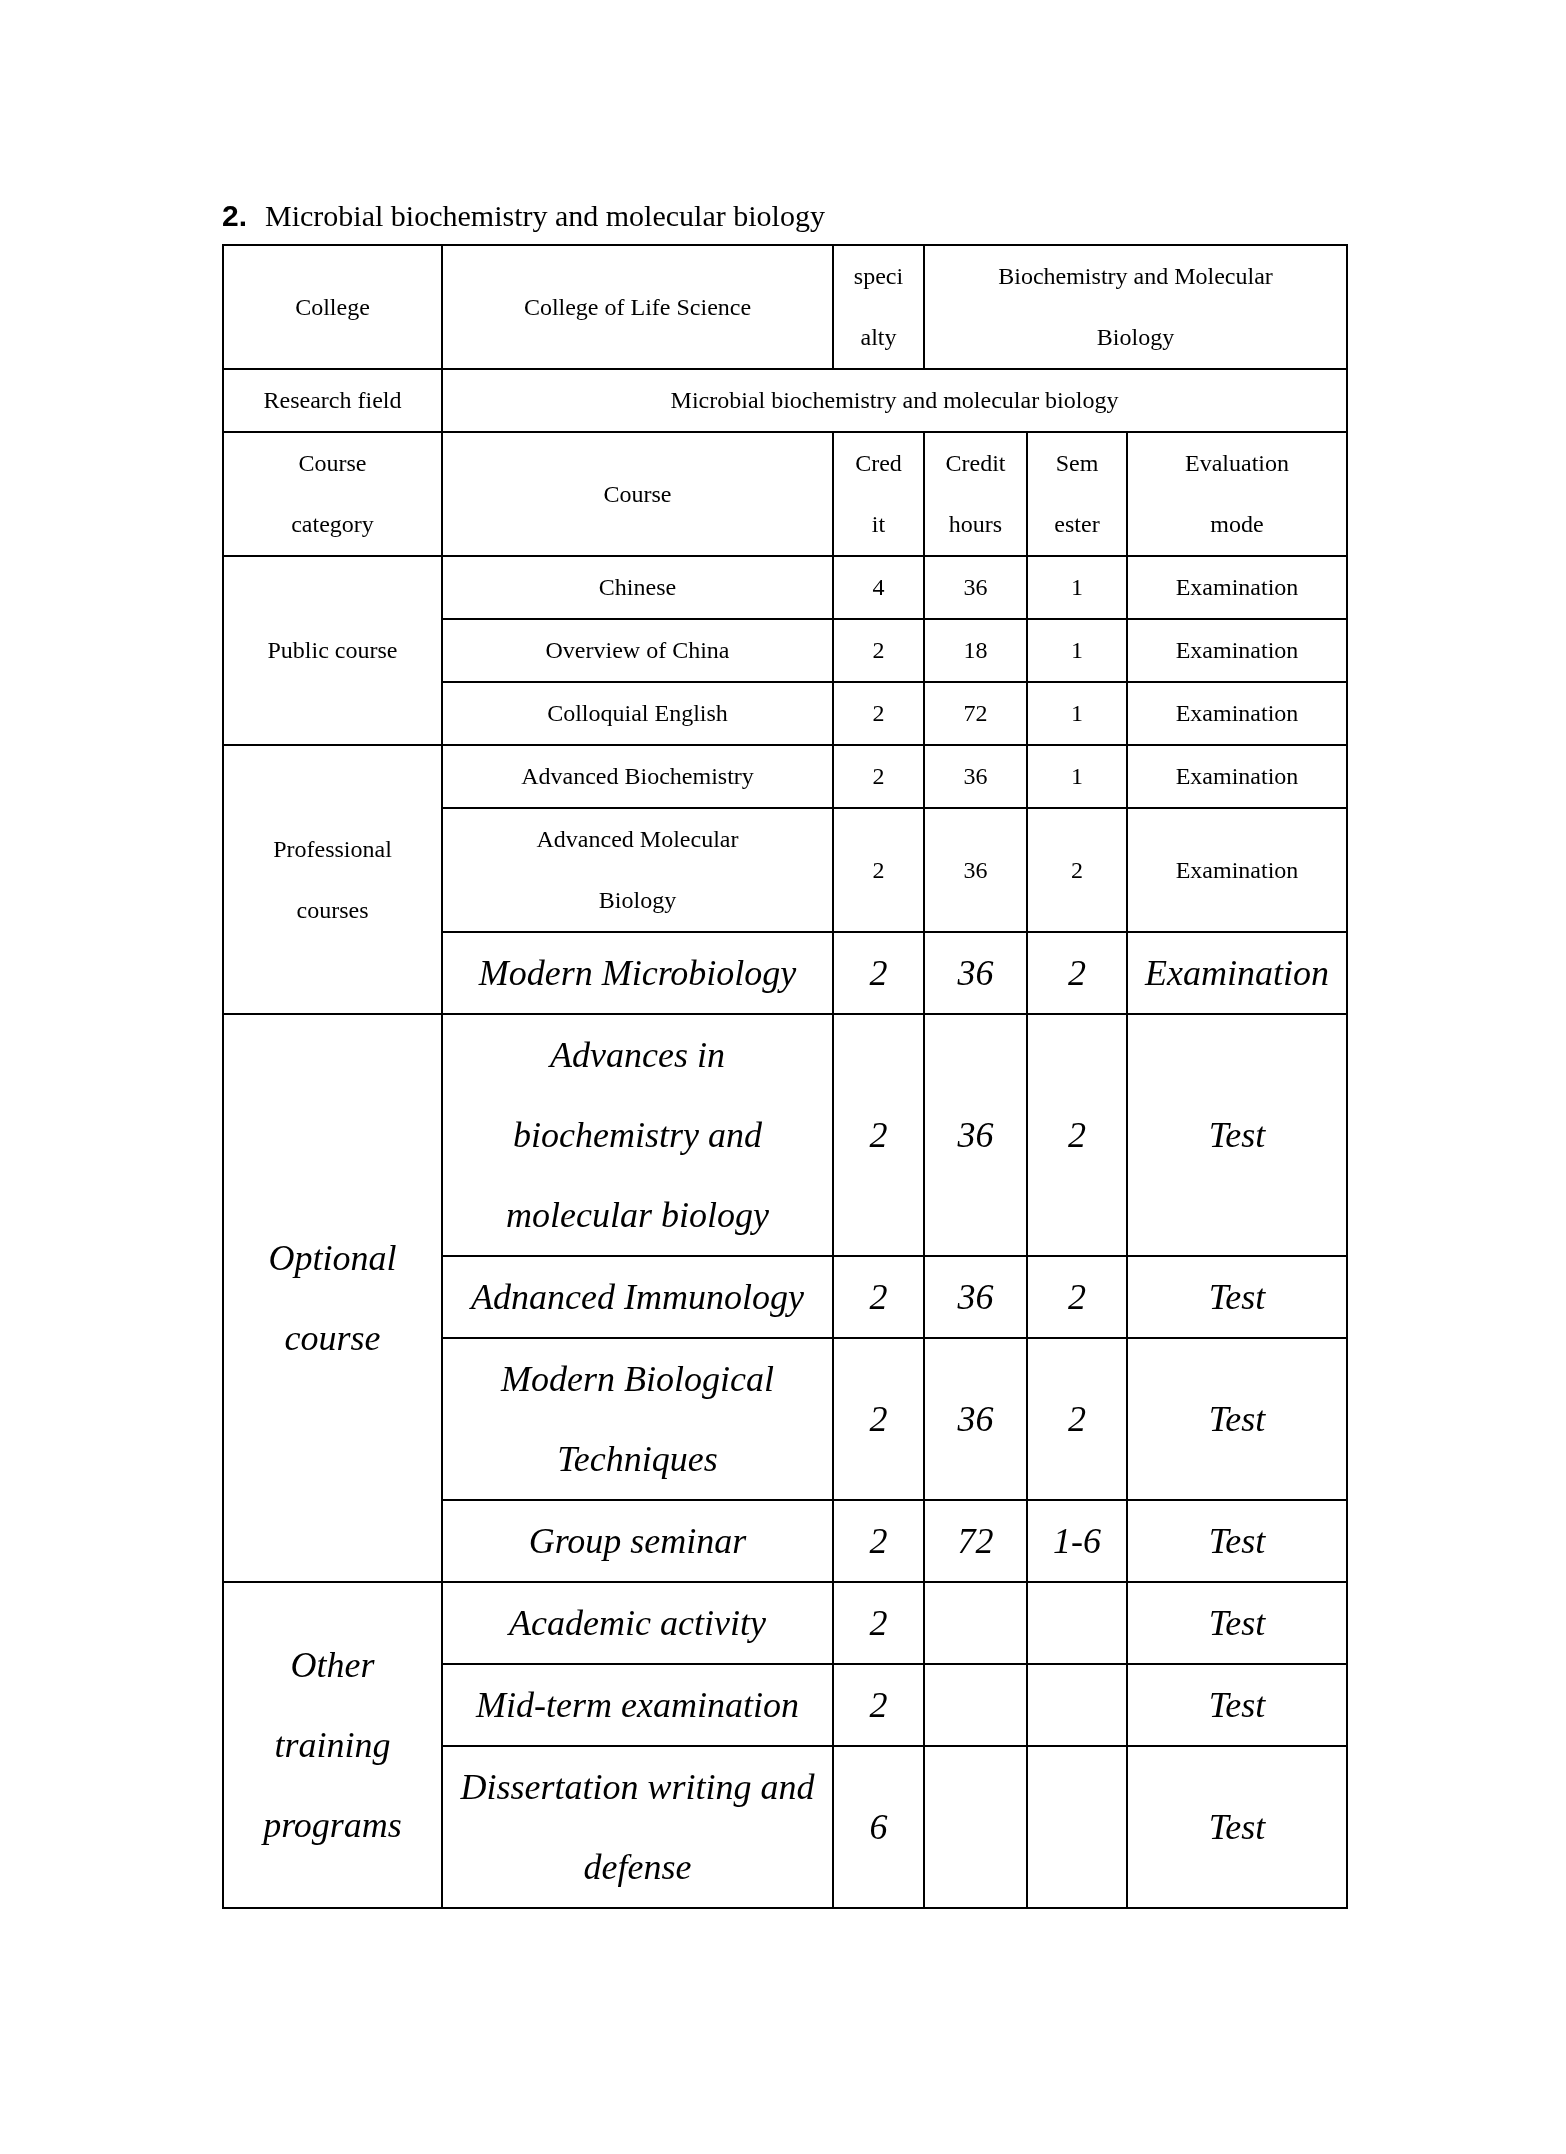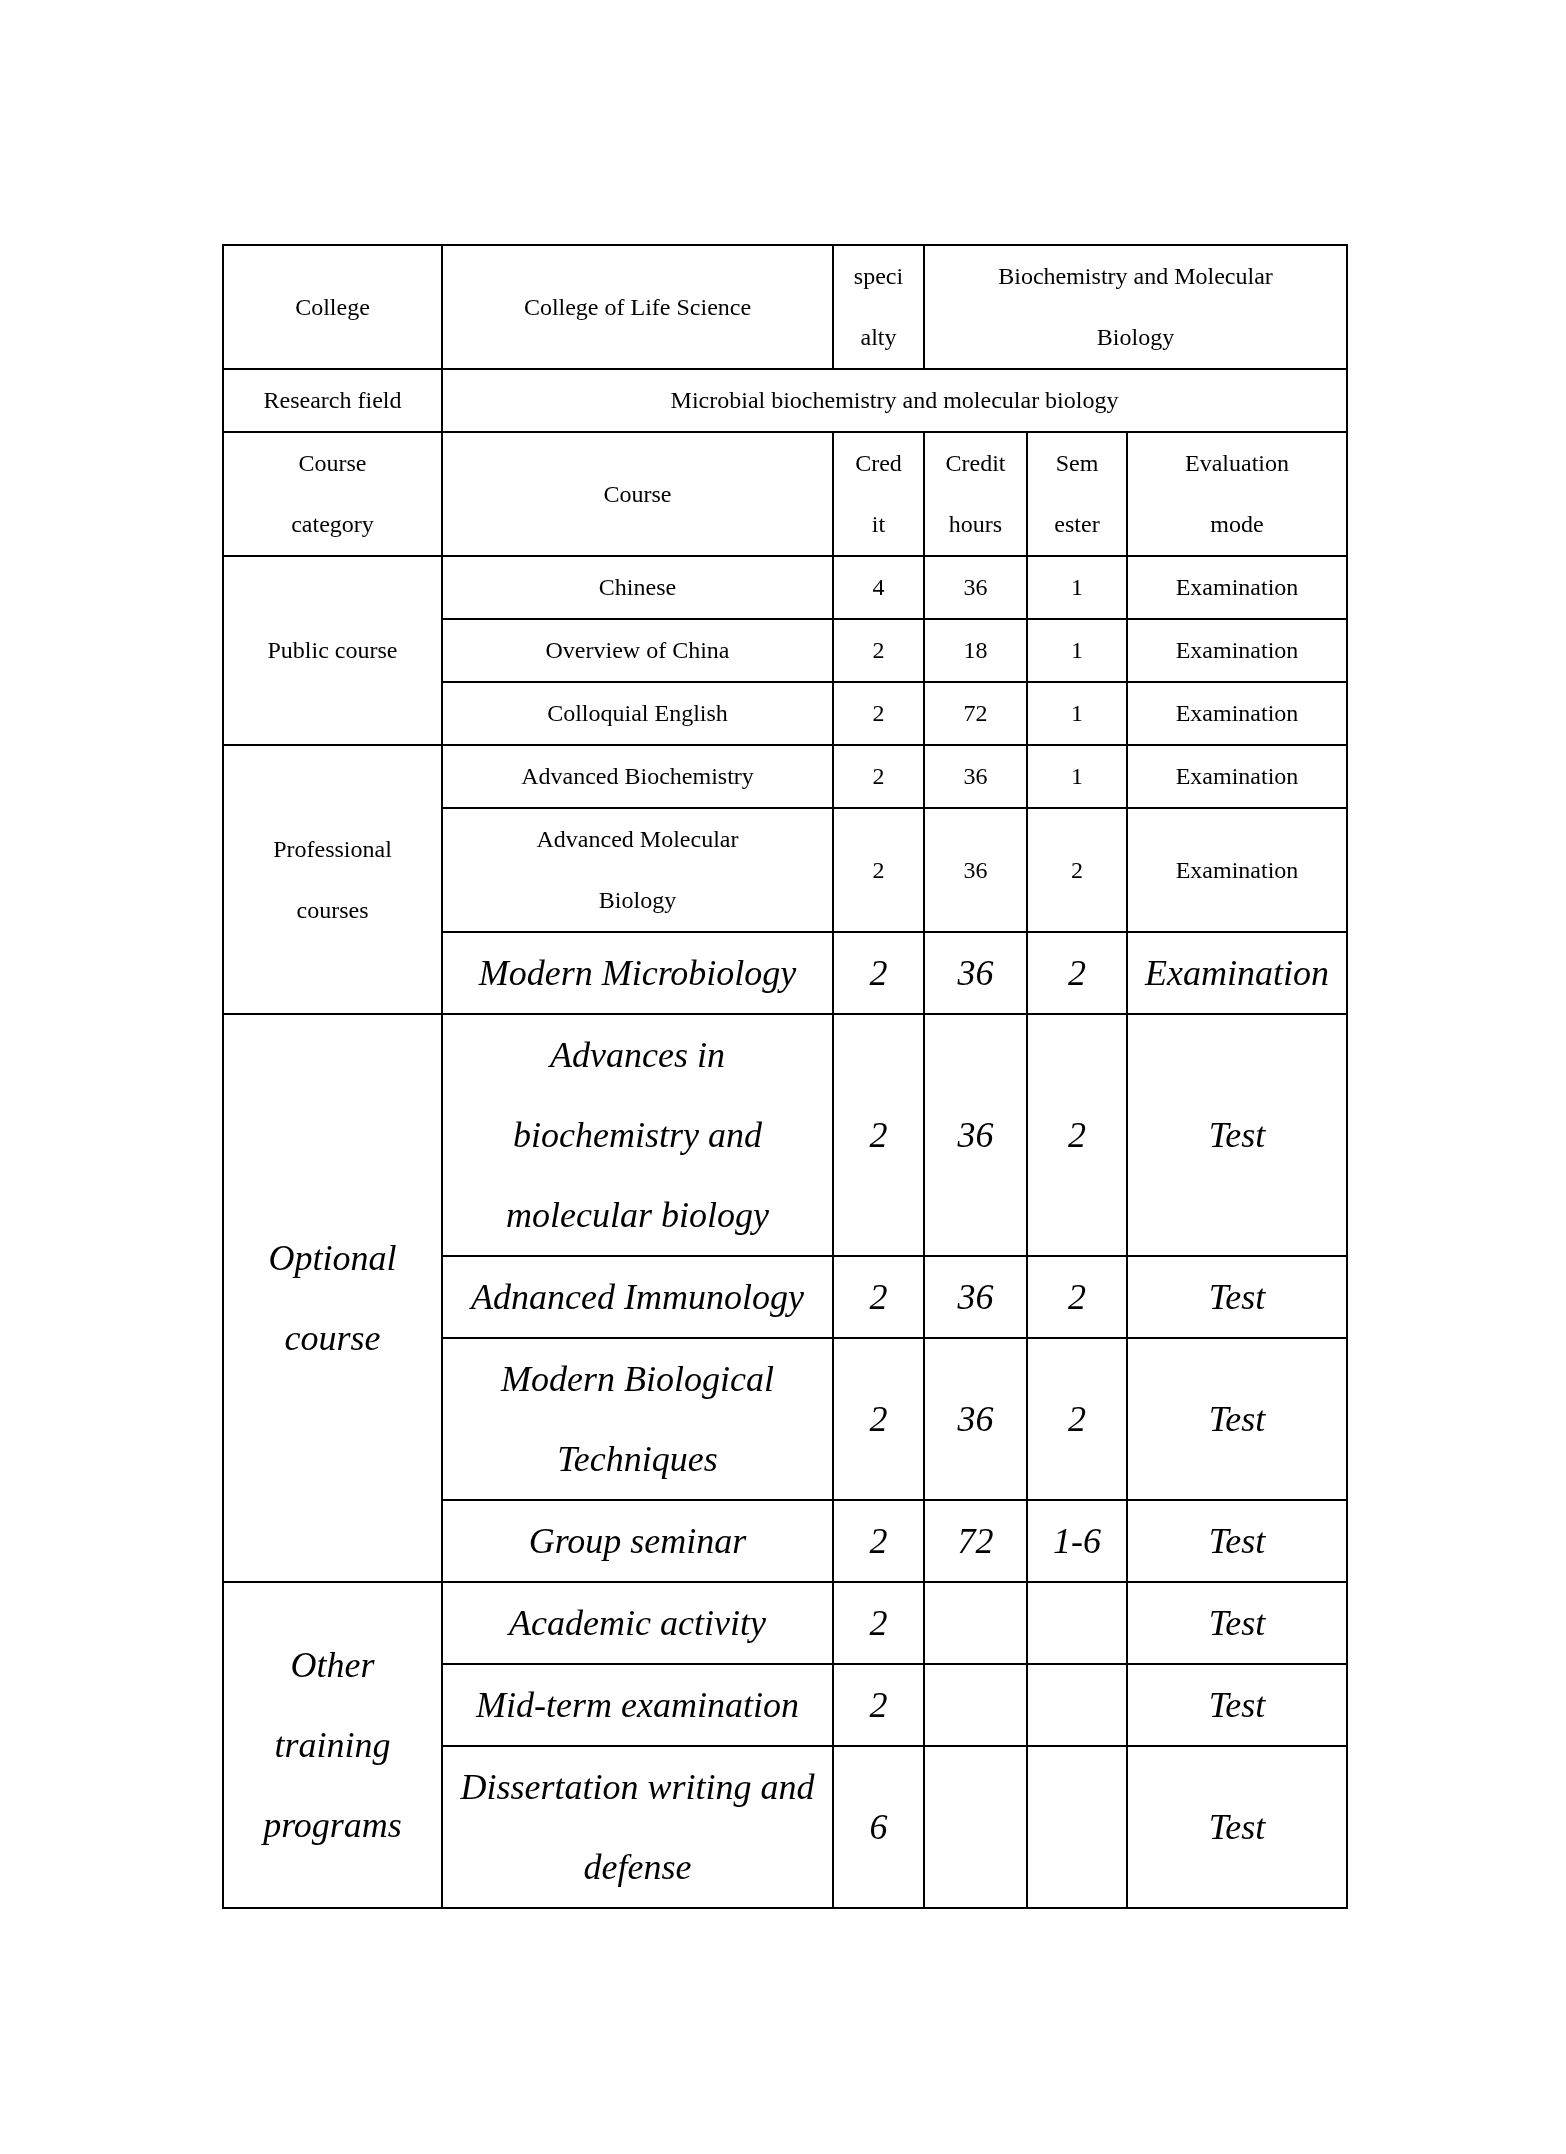--- a/index.html
+++ b/index.html
@@ -68,20 +68,23 @@
   tr.h164 { height: 144px; }
   tr.h81  { height: 81px;  }
   tr.h82  { height: 82px;  }
   tr.h160 { height: 160px; margin-top: 36px; }
 </style>
 </head>
 <body>
 
 <div class="page">
 
+  <div class="heading">
+    <span class="heading-num">2.</span><span class="heading-text">Microbial biochemistry and molecular biology</span>
+  </div>
 
   <table class="curriculum">
     <colgroup>
       <col style="width:219px">
       <col style="width:391px">
       <col style="width:91px">
       <col style="width:103px">
       <col style="width:100px">
       <col style="width:220px">
     </colgroup>

